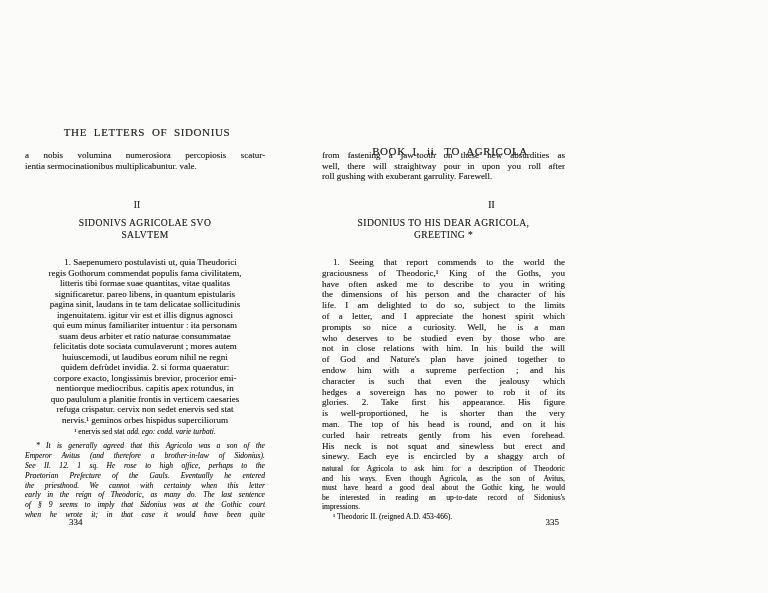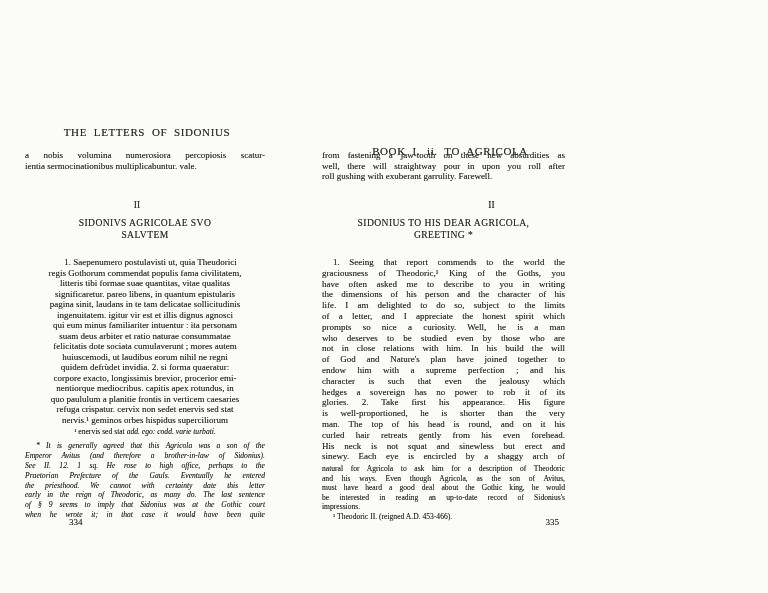--- a/index.html
+++ b/index.html
@@ -110,21 +110,21 @@
         <div class="tline a-l">nervis.¹ geminos orbes hispidus superciliorum</div>
       </div>
     <div class="apparatus">
       <span>¹ enervis sed stat </span><span class="it">add. ego: codd. varie turbati.</span>
     </div>
     <div class="footnote">
         <div class="tline a-j ind">* It is generally agreed that this Agricola was a son of the</div>
         <div class="tline a-j">Emperor Avitus (and therefore a brother-in-law of Sidonius).</div>
         <div class="tline a-j">See II. 12. 1 sq. He rose to high office, perhaps to the</div>
         <div class="tline a-j">Praetorian Prefecture of the Gauls. Eventually he entered</div>
-        <div class="tline a-j">the priesthood. We cannot with certainty date this letter</div>
+        <div class="tline a-j">the priesthood. We cannot with certainty when this letter</div>
         <div class="tline a-j">early in the reign of Theodoric, as many do. The last sentence</div>
         <div class="tline a-j">of § 9 seems to imply that Sidonius was at the Gothic court</div>
         <div class="tline a-j">when he wrote it; in that case it would have been quite</div>
       </div>
     <div class="pagenum">334</div>
     <div class="stray">'</div>
   </section>
 
   <section class="page right">
     <div class="running-head">BOOK I. ii. TO AGRICOLA</div>

